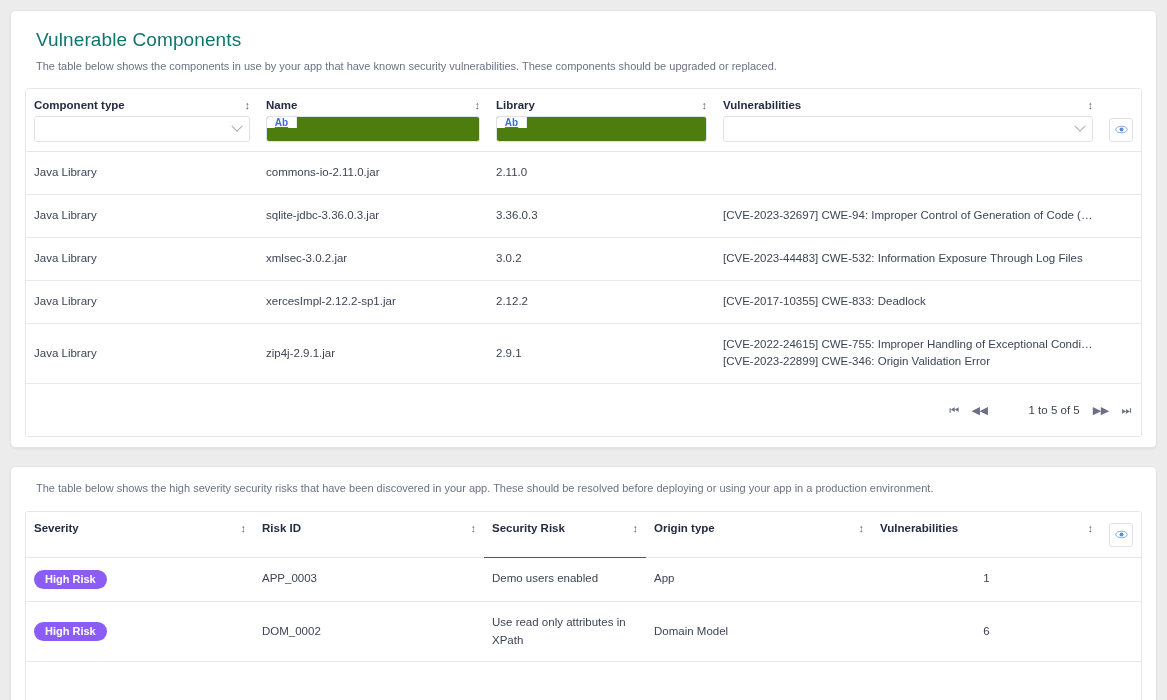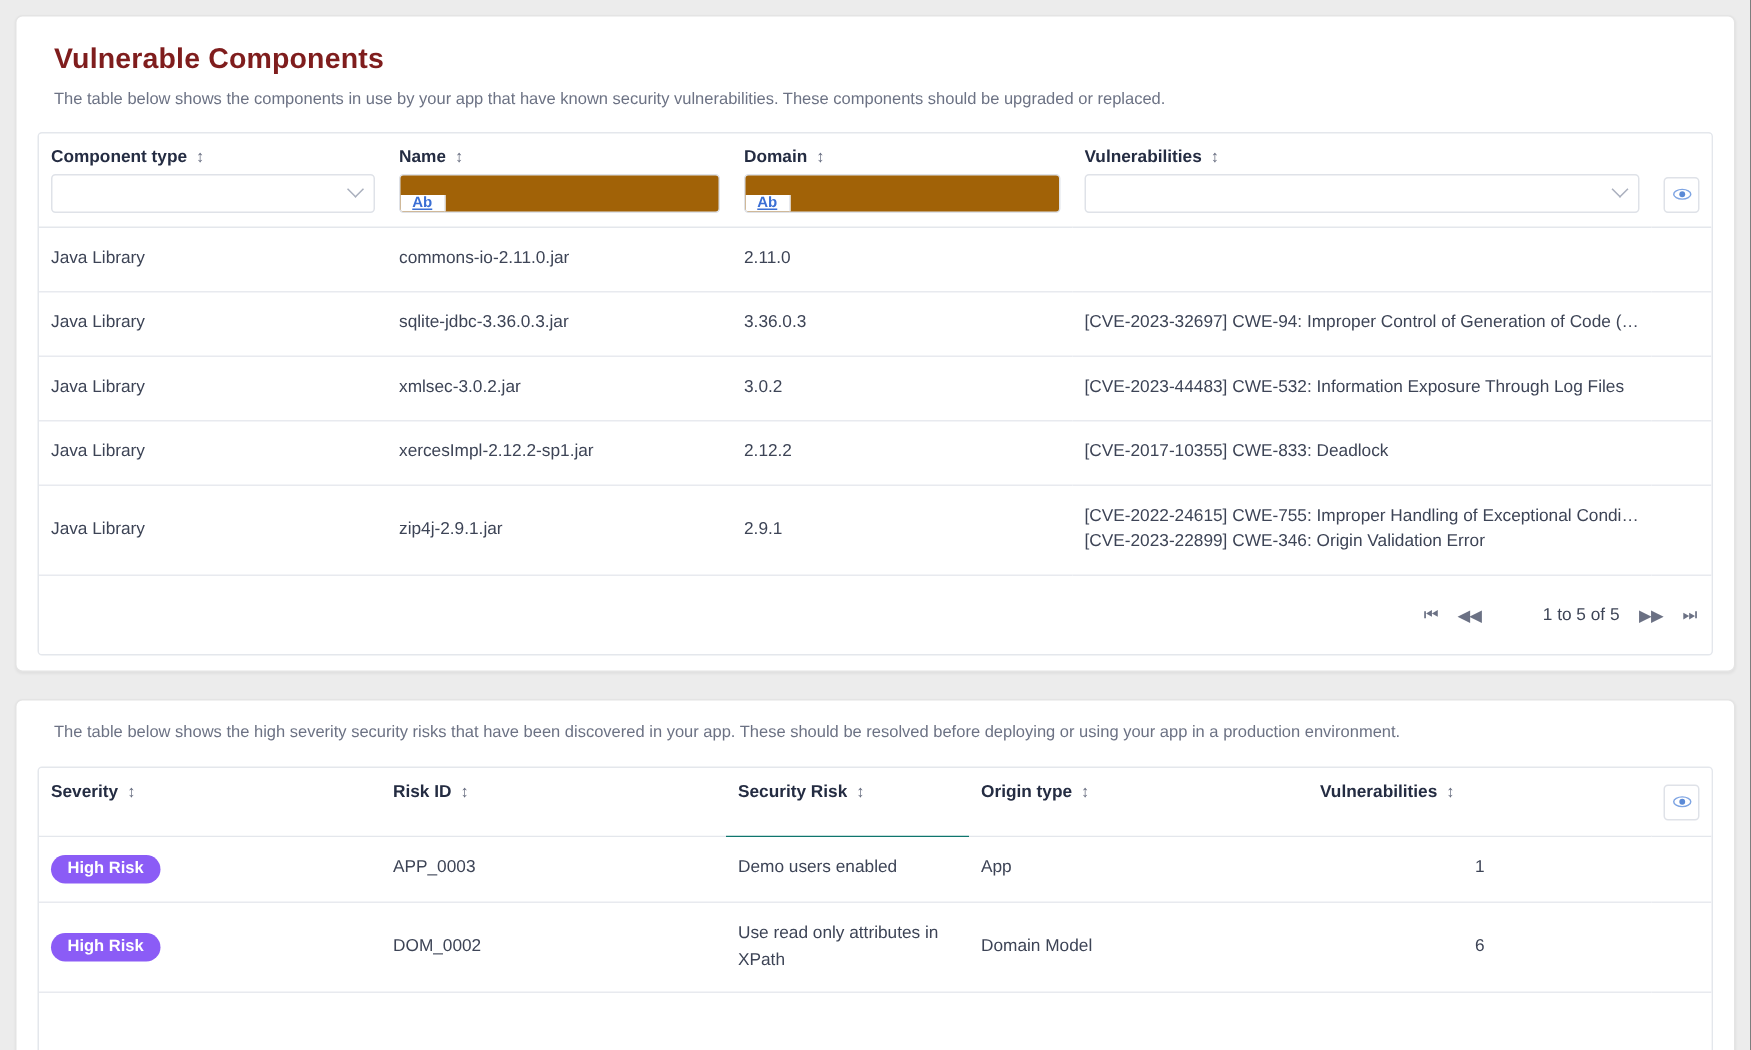--- a/index.html
+++ b/index.html
@@ -19,22 +19,22 @@
     background: #ffffff;
     border: 1px solid #e4e4e4;
     border-radius: 5px;
     box-shadow: 0 1px 2px rgba(0,0,0,0.05);
     padding: 14px 14px 10px 14px;
   }
   .card + .card { margin-top: 18px; }
 
   .card-title {
     font-size: 19px;
-    font-weight: bold;
-    color: #7f1d1d;
+    font-weight: normal;
+    color: #0f766e;
     margin: 4px 0 8px 11px;
     letter-spacing: .1px;
   }
   .card-desc {
     font-size: 11px;
     color: #6c7284;
     margin: 0 0 14px 11px;
     line-height: 1.4;
   }
 
@@ -50,21 +50,21 @@
     text-align: left;
     vertical-align: top;
     font-size: 11.5px;
     font-weight: bold;
     color: #242c42;
     padding: 10px 8px 0 8px;
     background: #fff;
     position: relative;
   }
   thead tr.head-row th { border-bottom: none; }
-  .th-inner { display: flex; align-items: flex-start; gap: 6px; }
+  .th-inner { display: flex; align-items: flex-start; justify-content: space-between; gap: 6px; }
   .th-label { white-space: nowrap; overflow: hidden; text-overflow: ellipsis; }
   .sort-icon {
     flex: 0 0 auto;
     color: #4a5168;
     font-size: 11px;
     line-height: 12px;
     opacity: .85;
     cursor: pointer;
     user-select: none;
   }
@@ -86,22 +86,22 @@
   .chev {
     width: 8px; height: 8px;
     border-right: 1.4px solid #a9afbd;
     border-bottom: 1.4px solid #a9afbd;
     transform: rotate(45deg) translate(-2px,-2px);
   }
   .text-filter {
     height: 26px;
     border: 1px solid #dfe2e8;
     border-radius: 3px;
-    background: #a16207;
-    display: flex; align-items: flex-end;
+    background: #4d7c0f;
+    display: flex; align-items: flex-start;
     overflow: hidden;
   }
   .ab-btn {
     width: 30px;
     display: flex; align-items: center; justify-content: center;
     border-right: 1px solid #e8eaef;
     color: #3b6fd4;
     font-size: 10px;
     font-weight: bold;
     text-decoration: underline;
@@ -202,21 +202,21 @@
               </div>
             </th>
             <th>
               <div class="th-inner">
                 <span class="th-label">Name</span>
                 <span class="sort-icon">↕</span>
               </div>
             </th>
             <th>
               <div class="th-inner">
-                <span class="th-label">Domain</span>
+                <span class="th-label">Library</span>
                 <span class="sort-icon">↕</span>
               </div>
             </th>
             <th>
               <div class="th-inner">
                 <span class="th-label">Vulnerabilities</span>
                 <span class="sort-icon">↕</span>
               </div>
             </th>
             <th class="eye-col"></th>

